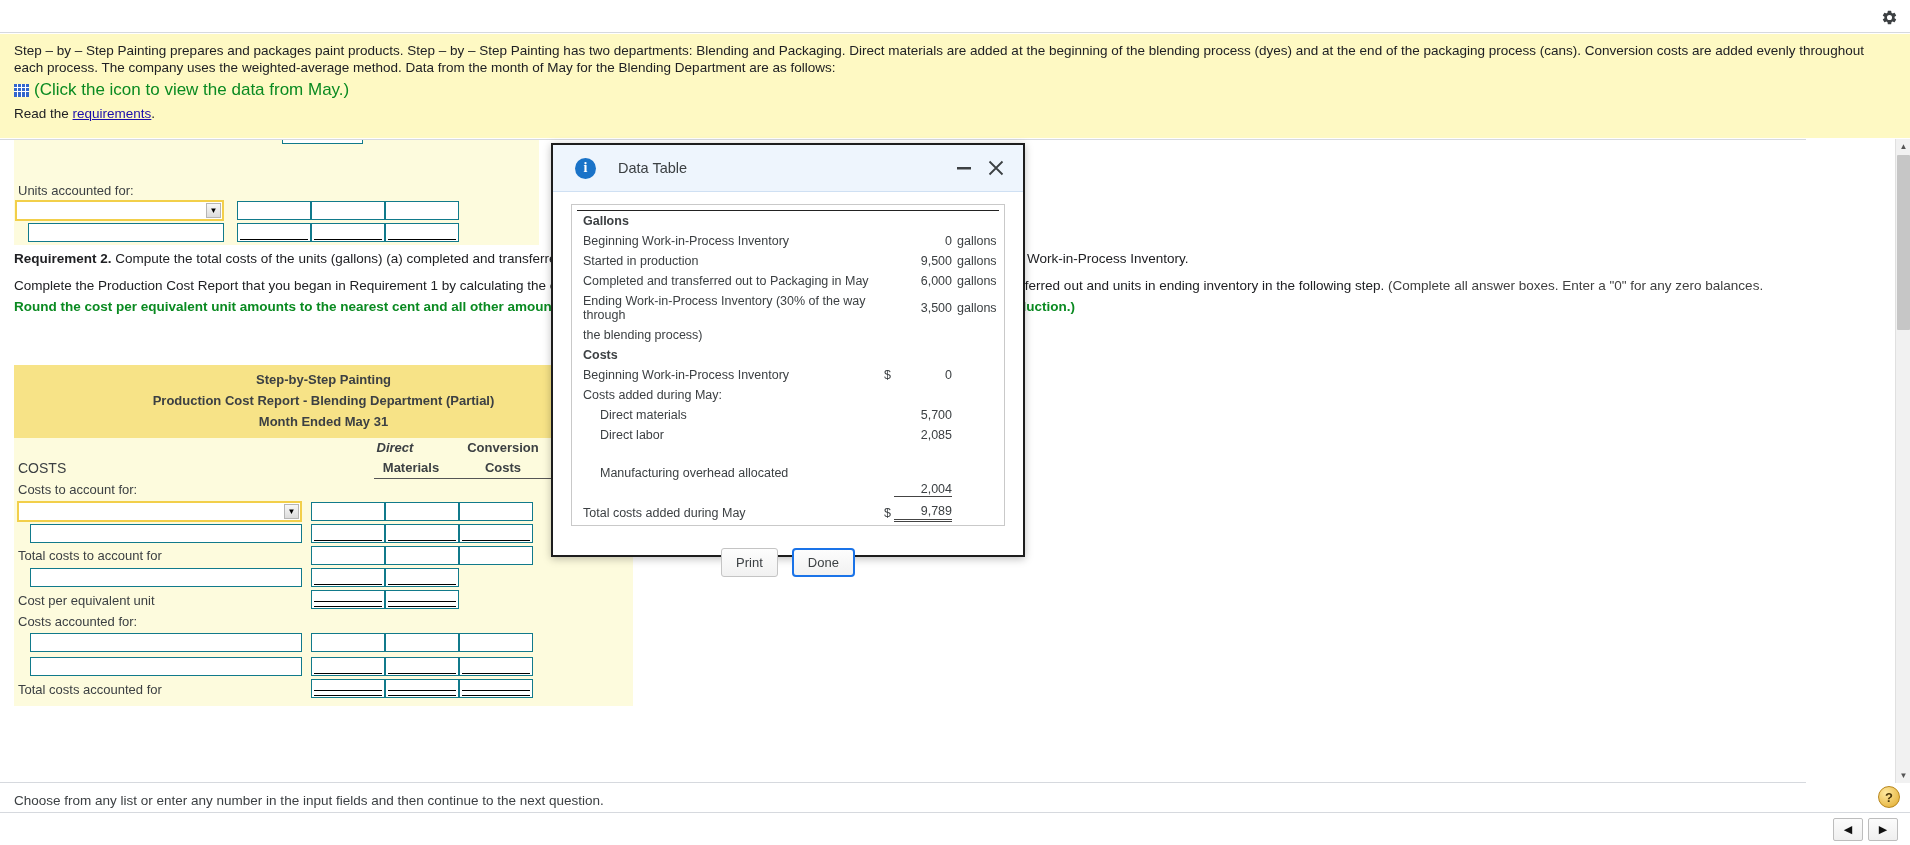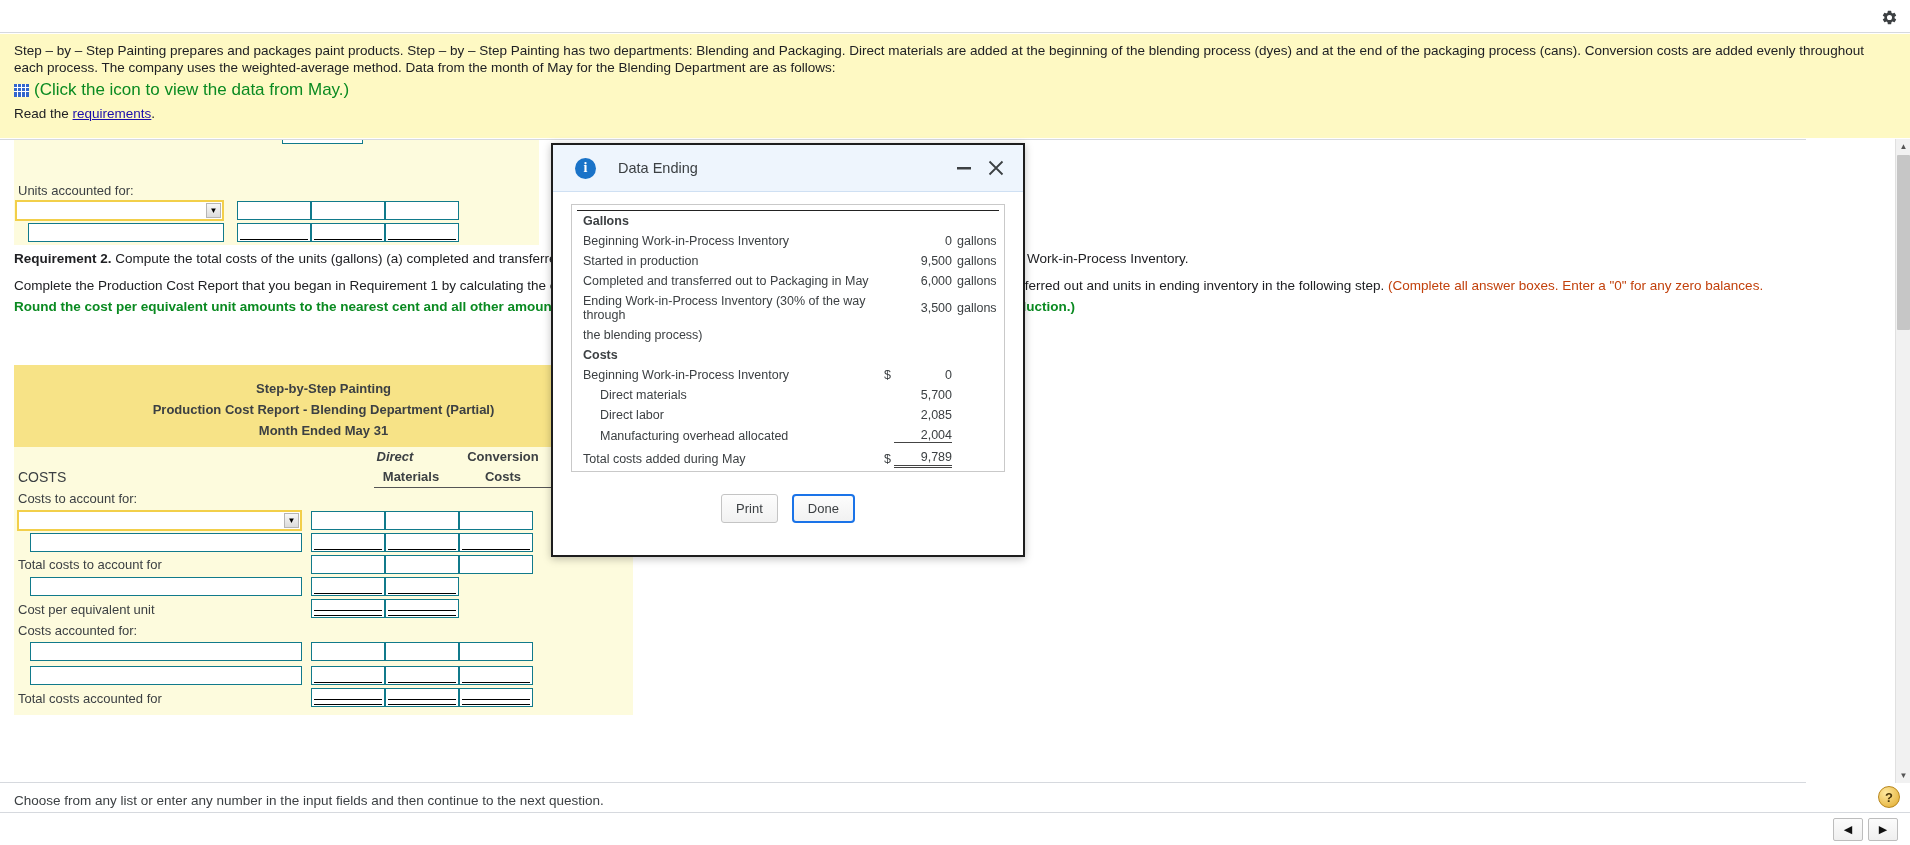--- a/index.html
+++ b/index.html
@@ -103,30 +103,30 @@
   }
   .ul2::after {
     content: ""; position: absolute; left: 2px; right: 2px; bottom: 1px;
     height: 4px; border-top: 1.5px solid #000; border-bottom: 1.5px solid #000;
   }
 
   
   .req-block { position: absolute; left: 14px; top: 110px; width: 1880px; }
   .req-block p { margin: 0 0 3px 0; font-size: 13.5px; line-height: 18px; color: #202124; }
   .b { font-weight: bold; }
-  .green { color: #c2410c; }
+  .green { color: #404040; }
   .greenb { color: #0a8a21; font-weight: bold; }
 
   
   .pcr {
     position: absolute; left: 14px; top: 225px; width: 619px;
     background: #fdfbdd;
   }
   .pcr-head {
-    background: #f7e387; text-align: center; padding: 13px 0 6px 0;
+    background: #f7e387; text-align: center; padding: 4px 0 6px 0;
   }
   .pcr-head div { font-size: 13px; font-weight: bold; color: #3c4043; line-height: 21px; }
   .pcr-colhdr { position: relative; height: 42px; }
   .pcr-colhdr .ch {
     position: absolute; text-align: center; font-size: 13px; font-weight: bold; color: #3c4043;
   }
   .pcr-colhdr .costs-lbl { position: absolute; left: 4px; top: 22px; font-size: 14px; color: #3c4043; }
   .rule { position: absolute; border-bottom: 1px solid #555; }
   .pcr-body { position: relative; }
   .pcr-body .lbl { position: absolute; }
@@ -185,21 +185,21 @@
   }
   .dt-frame .topline { border-top: 1.5px solid #222; margin: 5px 5px 0 5px; }
   table.dt { width: 100%; border-collapse: collapse; margin: 0; }
   table.dt td { font-size: 12.5px; color: #3c4043; padding: 3px 0; }
   table.dt td.lbl2 { padding-left: 11px; }
   table.dt td.ind { padding-left: 28px; }
   table.dt td.hd { font-weight: bold; padding-left: 11px; }
   table.dt td.num { text-align: right; width: 58px; white-space: nowrap; }
   table.dt td.unit { text-align: left; padding-left: 5px; width: 52px; }
   table.dt td.dollar { text-align: left; width: 18px; padding-left: 8px; }
-  td.subtot .cell { border-bottom: 1px solid #444; display: block; }
+  td.subtot .cell { border-bottom: 1px solid #444; display: block; margin-top: 34px; }
   tr.grand td { padding-top: 4px; }
   td.dbl .cell { display: block; border-bottom: 3px double #444; padding-bottom: 1px; }
 
   .modal-foot { display: flex; justify-content: center; gap: 14px; margin-top: 22px; }
   .btn {
     min-width: 52px; padding: 5px 14px; font-size: 13px; color: #3c4043;
     background: linear-gradient(#fdfdfd, #f1f1f1); border: 1px solid #c4c4c4; border-radius: 3px;
     cursor: pointer;
   }
   .btn.primary { border: 2px solid #1a73e8; border-radius: 4px; }
@@ -337,21 +337,21 @@
 <div class="footnote">Choose from any list or enter any number in the input fields and then continue to the next question.</div>
 <div class="helpbtn">?</div>
 <div class="bottombar">
   <div class="navbtn prev">◀</div>
   <div class="navbtn next">▶</div>
 </div>
 
 <div class="modal">
   <div class="modal-title">
     <div class="info-icon">i</div>
-    <span class="ttl">Data Ending</span>
+    <span class="ttl">Data Table</span>
     <div class="mt-btns">
       <div class="mini">
         <svg width="14" height="4" viewBox="0 0 14 4" aria-hidden="true">
             <rect x="0" y="1" width="14" height="2.5" fill="#3c4043"></rect>
           </svg>
       </div>
       <div class="closex">
         <svg width="16" height="16" viewBox="0 0 16 16" aria-hidden="true">
           <path d="M1.5 1.5 L14.5 14.5 M14.5 1.5 L1.5 14.5" stroke="#3c4043" stroke-width="1.8" fill="none"></path>
         </svg>
@@ -409,20 +409,26 @@
             <td class="unit"></td>
           </tr>
 
           <tr>
             <td class="lbl2">Beginning Work-in-Process Inventory</td>
             <td class="dollar">$</td>
             <td class="num">0</td>
             <td class="unit"></td>
           </tr>
           <tr>
+            <td class="lbl2">Costs added during May:</td>
+            <td class="dollar"></td>
+            <td class="num"></td>
+            <td class="unit"></td>
+          </tr>
+          <tr>
             <td class="ind">Direct materials</td>
             <td class="dollar"></td>
             <td class="num">5,700</td>
             <td class="unit"></td>
           </tr>
           <tr>
             <td class="ind">Direct labor</td>
             <td class="dollar"></td>
             <td class="num">2,085</td>
             <td class="unit"></td>

